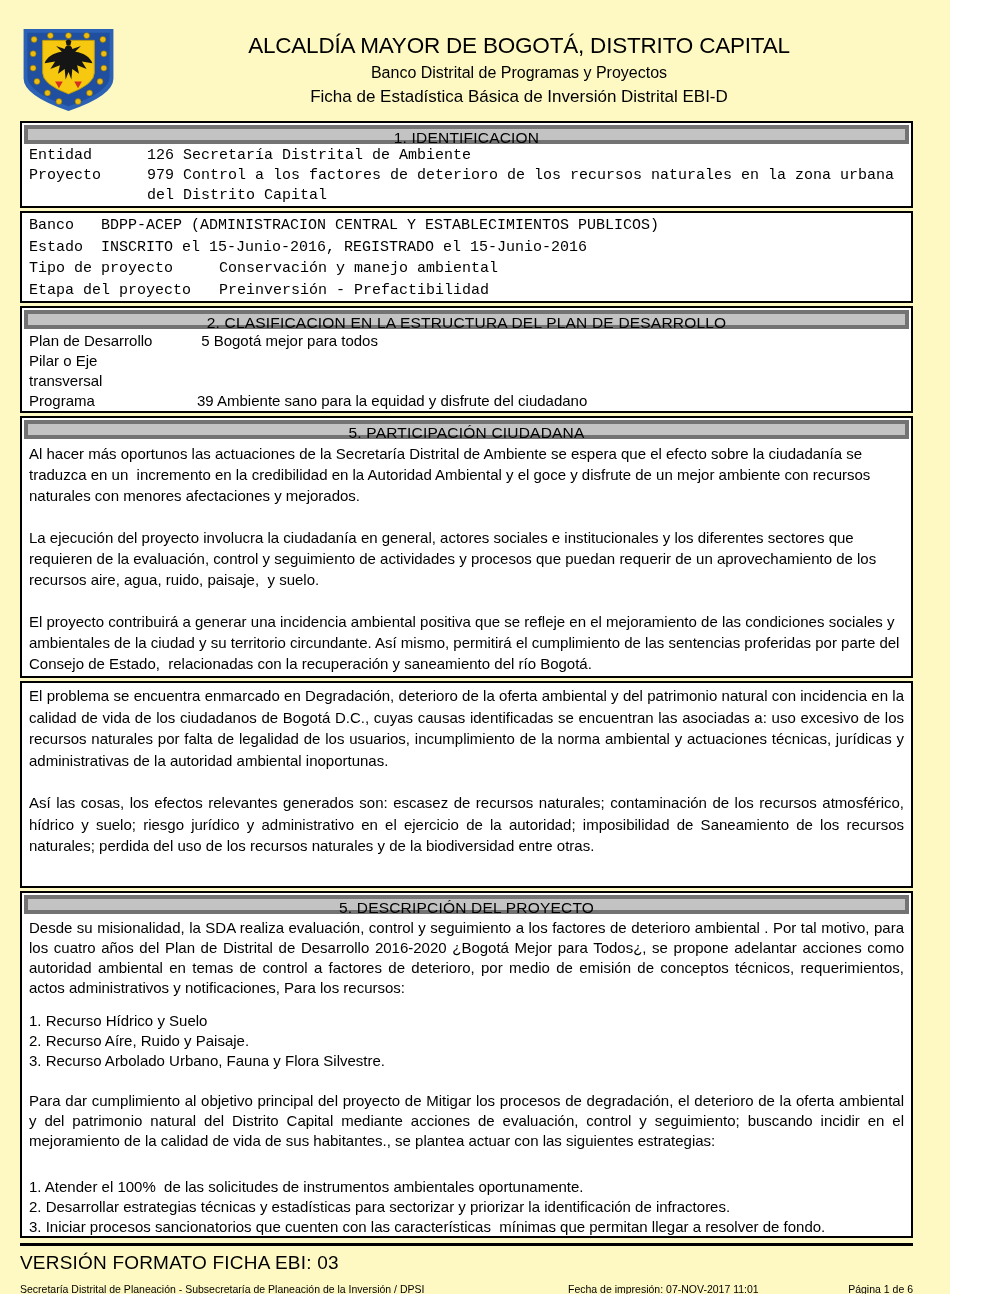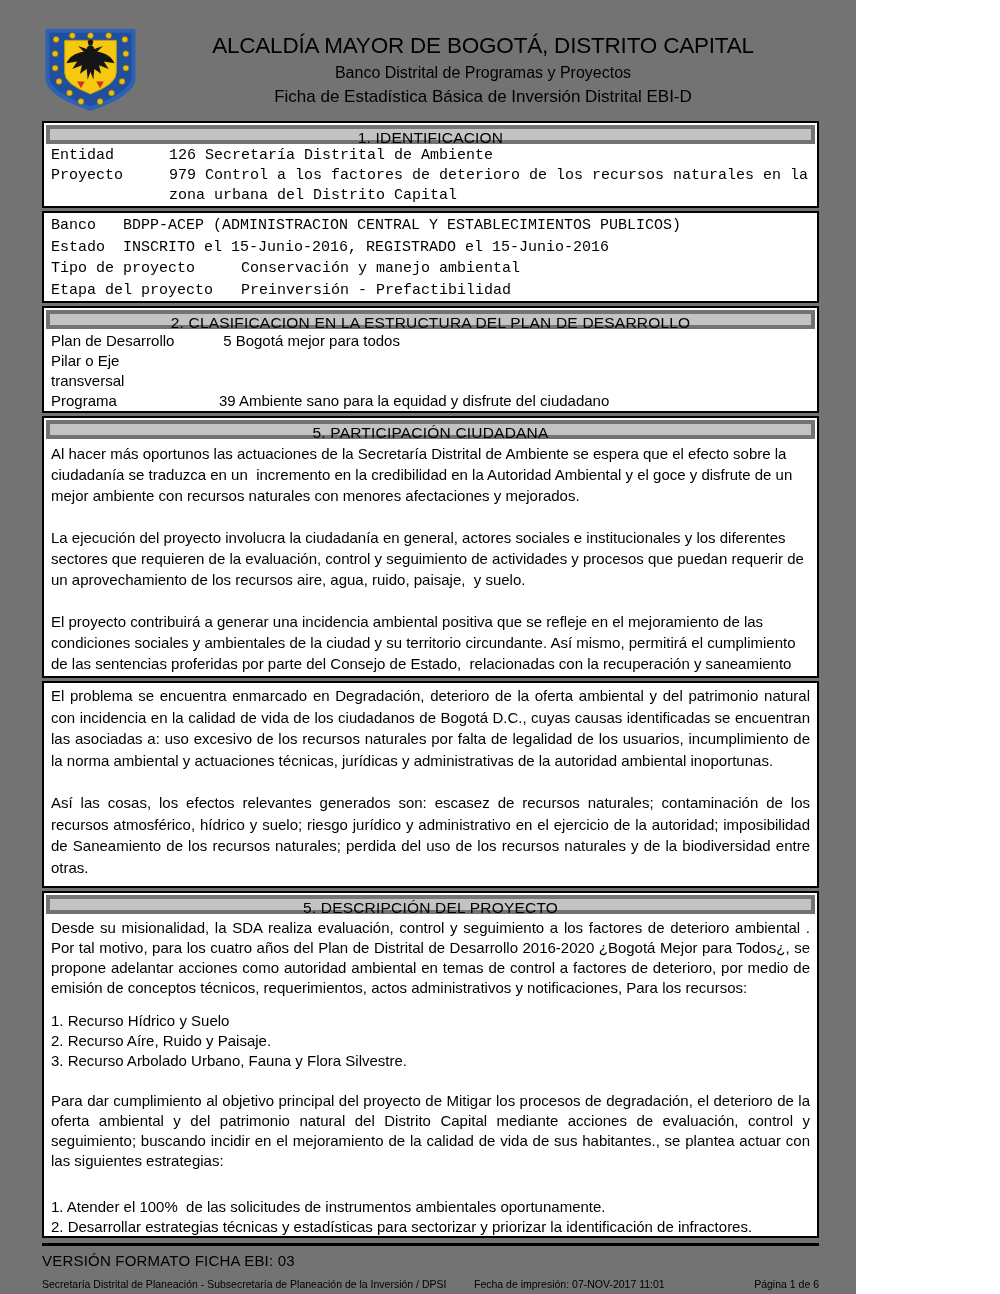--- a/index.html
+++ b/index.html
@@ -2,21 +2,21 @@
 <html><head>
 <meta charset="utf-8">
 <style>
   * { box-sizing: border-box; margin: 0; padding: 0; }
   html,body { background:#fff; }
   body {
     width:1000px; height:1294px;
     font-family:"Liberation Sans","DejaVu Sans",sans-serif;
     color:#000;
   }
-  .page { width:856px; height:1294px; overflow:hidden; padding:25px 37px 0 42px; background:#737373; }
+  .page { width:950px; height:1294px; overflow:hidden; padding:25px 37px 0 20px; background:#fef9c3; }
 
   
   .doc-header { position:relative; height:93px; margin-bottom:3px; padding-top:6px; }
   .coat { position:absolute; left:0; top:2px; width:97px; height:86px; }
   .titles { text-align:center; padding-left:105px; }
   .t1 { font-size:22.5px; line-height:30px; letter-spacing:-0.2px; }
   .t2 { font-size:16px;   line-height:23px; }
   .t3 { font-size:17px;   line-height:25px; }
 
   
@@ -42,21 +42,21 @@
   .para { line-height:21px; white-space:pre-wrap; }
   .gap21 { margin-top:21px; }
   .just { text-align:justify; white-space:normal; line-height:21.5px; }
   .s5 .para, .s5 .li { line-height:20px; }
   .s5 .just { line-height:20px; }
   .li { white-space:pre-wrap; }
   .gap13 { margin-top:13px; } .gap20 { margin-top:20px; } .gap26 { margin-top:26px; }
 
   
   .foot-rule { border-top:3px solid #000; margin-top:5px; }
-  .foot-version { font-size:15px; margin-top:6px; letter-spacing:0.2px; }
+  .foot-version { font-size:19px; margin-top:6px; letter-spacing:0.2px; }
   .foot-cols { display:flex; justify-content:space-between; margin-top:7px; font-size:10.5px; }
   .fl div { line-height:16px; }
   .fr { width:345px; }
   .fr-row1 { display:flex; justify-content:space-between; line-height:16px; }
   .fr-row2 { text-align:right; line-height:16px; }
 </style>
 </head>
 <body>
 
 <div class="page">

